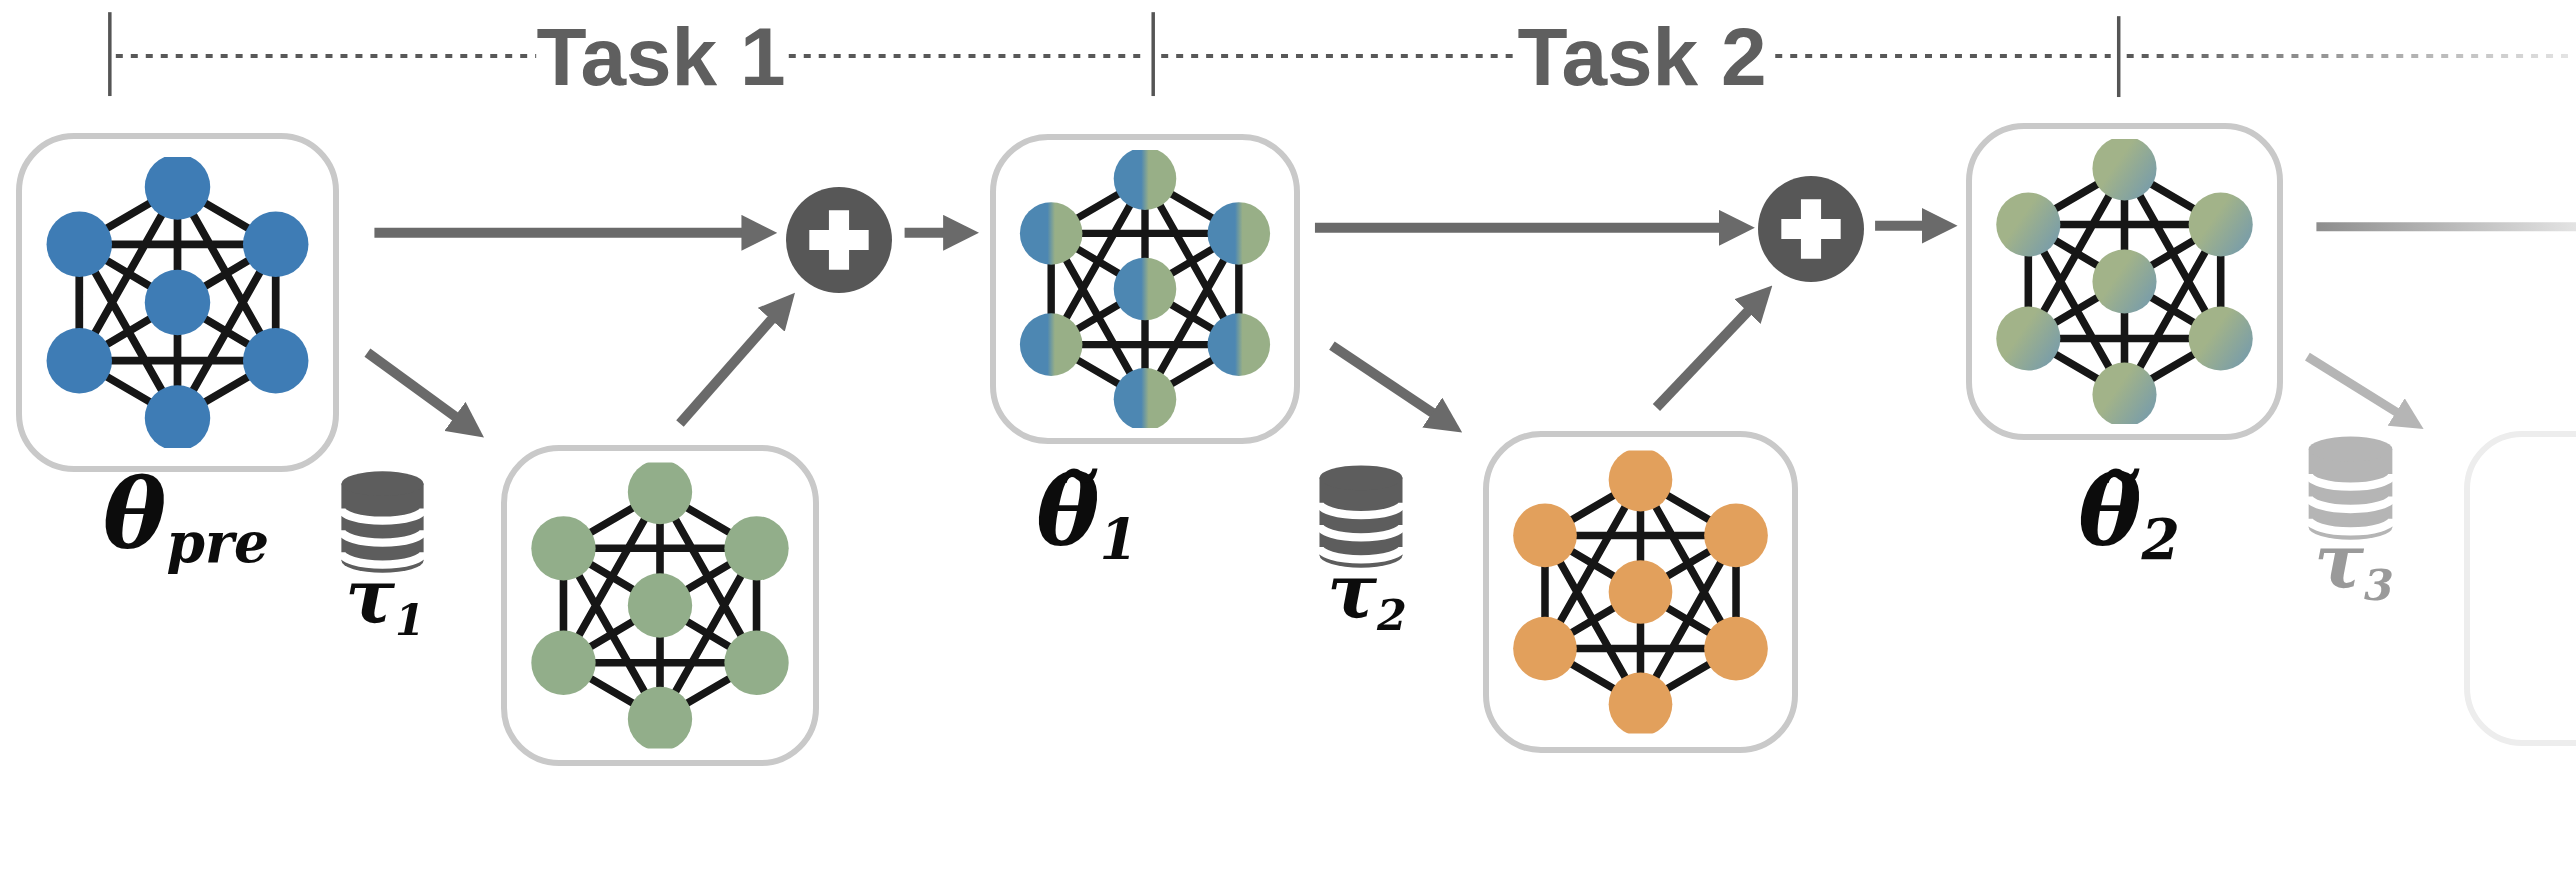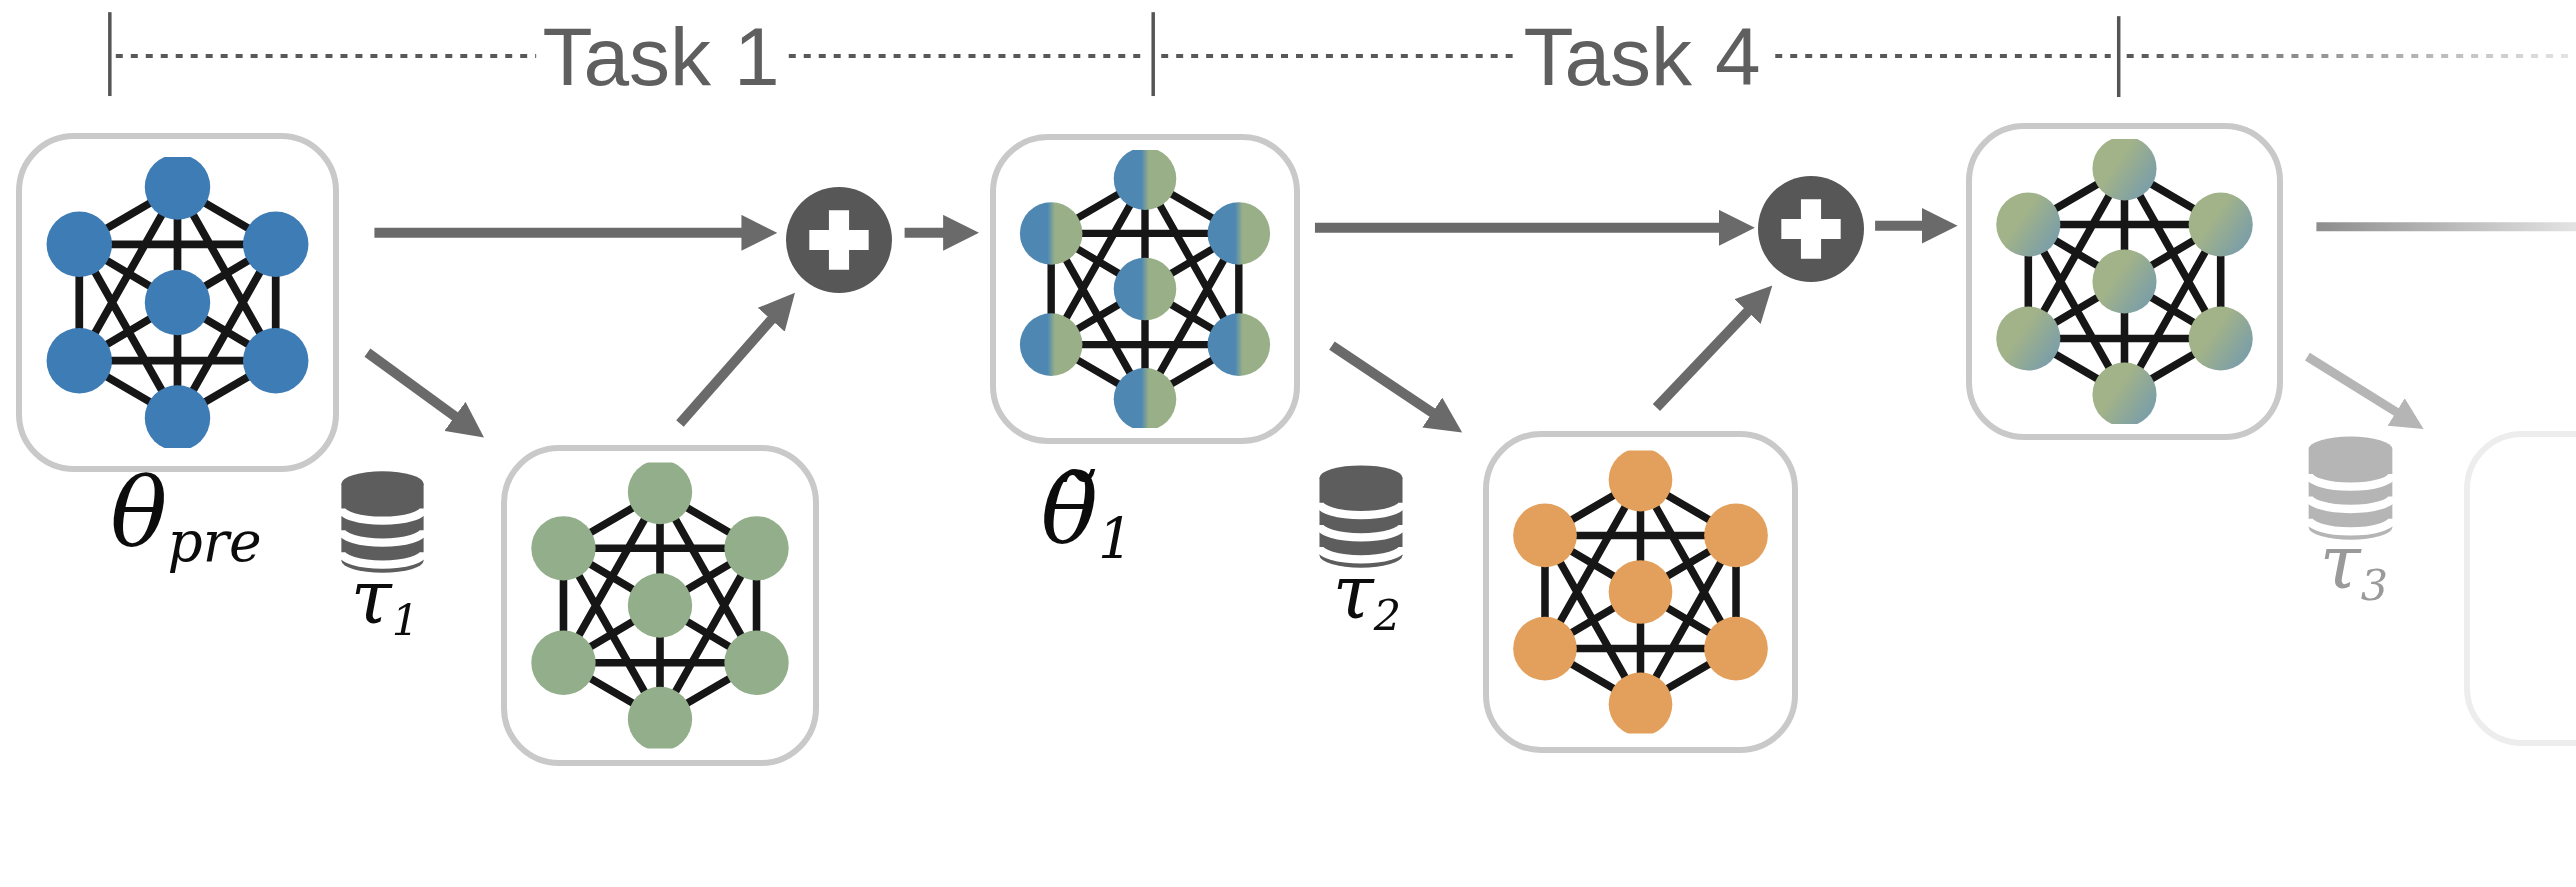--- a/index.html
+++ b/index.html
@@ -9,20 +9,21 @@
     --edge-black:#161616; --arrow-gray:#6a6a6a; --plus-circle:#575757;
     --db-dark:#5d5d5d; --task-text:#5f5f5f; --box-border:#c9c9c9;
     --box-border-faded:#ededed; --faded-gray:#b5b5b5; --tau3-text:#9a9a9a;
     --dots-gray:#585858; --label-black:#0c0c0c; --canvas-bg:#ffffff;
   }
   html,body{margin:0;padding:0;background:#fff;}
   .canvas{
     position:relative; width:2576px; height:888px; overflow:hidden;
     background:var(--canvas-bg);
     font-family:"Liberation Sans", sans-serif;
+    font-weight:bold;
   }
   .overlay{position:absolute; left:0; top:0; width:2576px; height:888px; pointer-events:none;}
   .model-box{
     position:absolute; background:#fff;
     border:6px solid var(--box-border); border-radius:58px;
     box-sizing:border-box;
   }
   .model-box.faded{border-color:var(--box-border-faded);}
   .net-svg{position:absolute; left:10px; top:8px; right:10px; bottom:8px; width:calc(100% - 20px); height:calc(100% - 16px);}
   use.net-pre{fill:var(--node-blue);}
@@ -122,21 +123,21 @@
     <line x1="1317" y1="228" x2="1727" y2="228" stroke="var(--arrow-gray)" stroke-width="10" marker-end="url(#ah)"></line>
     <line x1="1334" y1="346" x2="1439" y2="416" stroke="var(--arrow-gray)" stroke-width="10" marker-end="url(#ah)"></line>
     <line x1="1659" y1="408" x2="1754" y2="308" stroke="var(--arrow-gray)" stroke-width="10" marker-end="url(#ah)"></line>
     <line x1="1878" y1="226" x2="1930" y2="226" stroke="var(--arrow-gray)" stroke-width="10" marker-end="url(#ah)"></line>
 
     <line x1="2320" y1="227" x2="2580" y2="227" stroke="url(#fadeH)" stroke-width="9"></line>
     <line x1="2311" y1="357" x2="2404" y2="415" stroke="var(--faded-gray)" stroke-width="9" marker-end="url(#ahl)"></line>
   </svg>
 
   <div class="task-label" style="left:661px; top:16px">Task 1</div>
-  <div class="task-label" style="left:1642px; top:16px">Task 4</div>
+  <div class="task-label" style="left:1642px; top:16px">Task 2</div>
 
   <div class="model-box" style="left:16px; top:133px; width:323px; height:339px">
     <svg class="net-svg" viewBox="0 0 320 320">
         <use href="#net" class="net-pre"></use>
       </svg>
   </div>
   <div class="model-box" style="left:501px; top:445px; width:318px; height:321px">
     <svg class="net-svg" viewBox="0 0 320 320">
         <use href="#net" class="net-ft1"></use>
       </svg>
@@ -180,20 +181,23 @@
   <svg class="db-svg" style="left:2304px; top:433px" width="93" height="112" viewBox="0 0 100 116">
       <use href="#db" class="db-light"></use>
     </svg>
 
   <div class="mlabel theta" style="left:186px; top:466px">
     <span>θ</span><span class="sub">pre</span>
   </div>
   <div class="mlabel theta" style="left:1087px; top:463px">
     <span>θ̃</span><span class="sub">1</span>
   </div>
+  <div class="mlabel theta" style="left:2129px; top:463px">
+    <span>θ̃</span><span class="sub">2</span>
+  </div>
   <div class="mlabel tau" style="left:385px; top:560px">
     <span>τ</span><span class="sub">1</span>
   </div>
   <div class="mlabel tau" style="left:1367px; top:555px">
     <span>τ</span><span class="sub">2</span>
   </div>
   <div class="mlabel tau faded" style="left:2354px; top:525px">
     <span>τ</span><span class="sub">3</span>
   </div>
 

